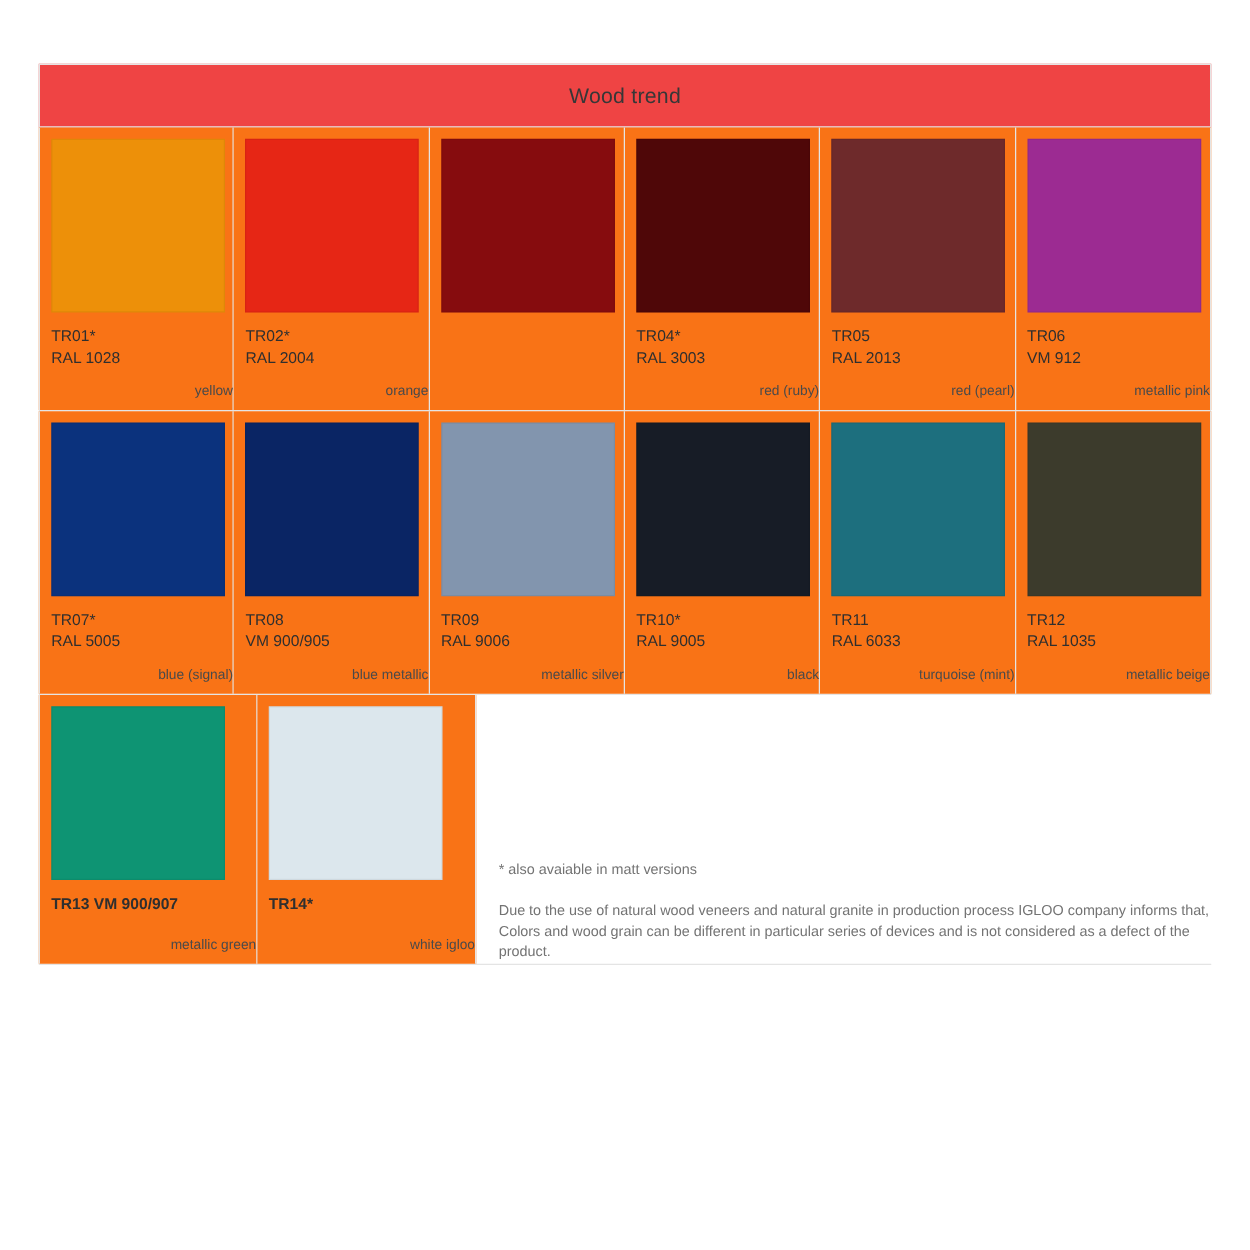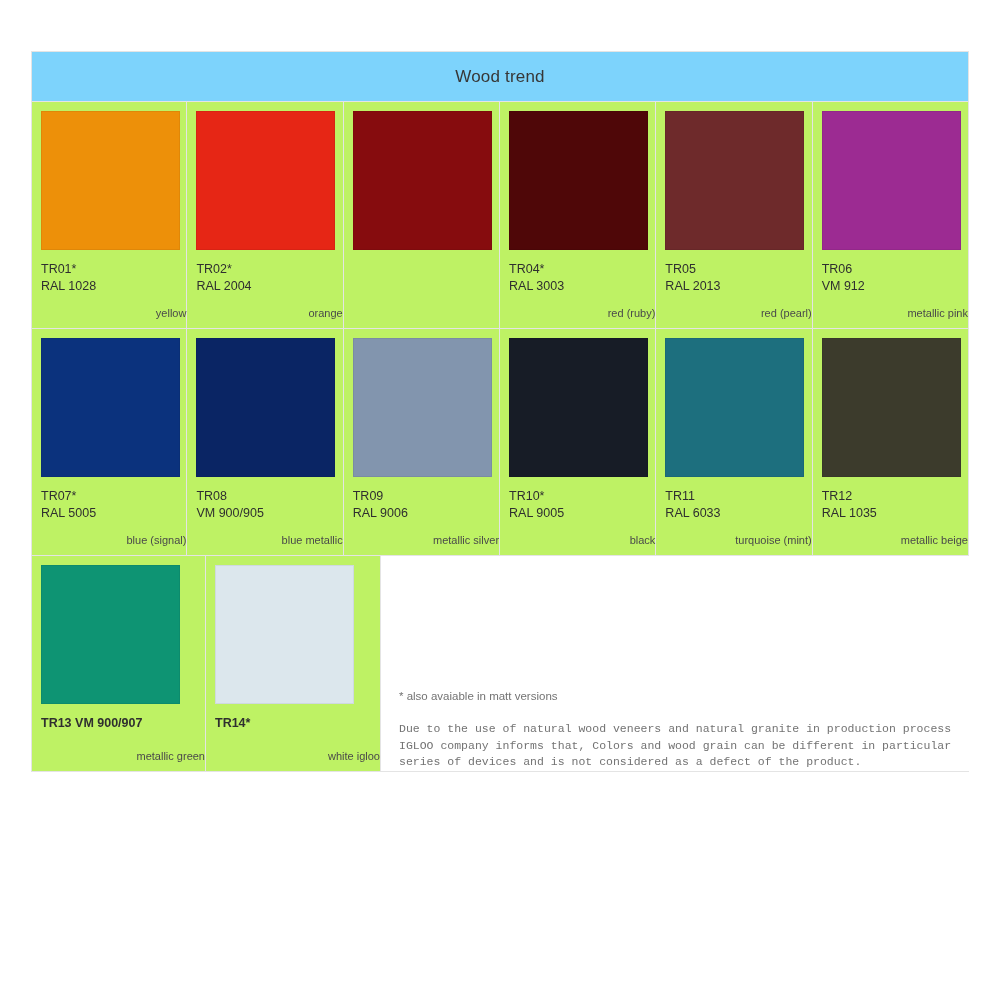--- a/index.html
+++ b/index.html
@@ -22,21 +22,21 @@
     top: 51px;
     width: 938px;
     }
 
   
   .title-bar {
     box-sizing: border-box;
     width: 938px;
     height: 51px;
     border: 1px solid #e4e4e4;
-    background: #7dd3fc;
+    background: #ef4444;
     display: flex;
     align-items: center;
     justify-content: center;
   }
   .title-bar .title-text {
     font-size: 17px;
     font-weight: 400;
     color: #373737;
     letter-spacing: 0.2px;
   }
@@ -51,21 +51,21 @@
   }
   .grid-row.last-row {
     border-bottom: 1px solid #e4e4e4;
   }
 
   .cell {
     box-sizing: border-box;
     width: 175px;
     border-right: 1px solid #e4e4e4;
     padding: 9px 0 8px 0;
-    background: #bef264;
+    background: #f97316;
     position: relative;
   }
   .cell.first-cell {
     border-left: 1px solid #e4e4e4;
   }
 
   .swatch {
     box-sizing: border-box;
     width: 139px;
     height: 139px;
@@ -112,21 +112,20 @@
     color: #737373;
   }
   .note-star {
     font-size: 11.5px;
     line-height: 16px;
     margin-bottom: 17px;
   }
   .note-body {
     font-size: 11.5px;
     line-height: 16.5px;
-    font-family: Liberation Mono, monospace;
   }
 </style>
 </head>
 <body>
 
 <div class="sheet">
 
   <div class="title-bar">
     <span class="title-text">Wood trend</span>
   </div>

